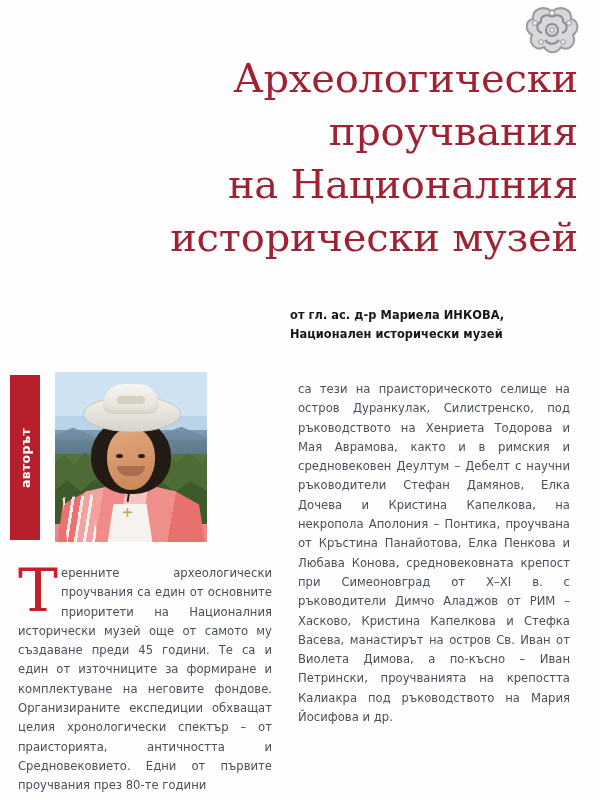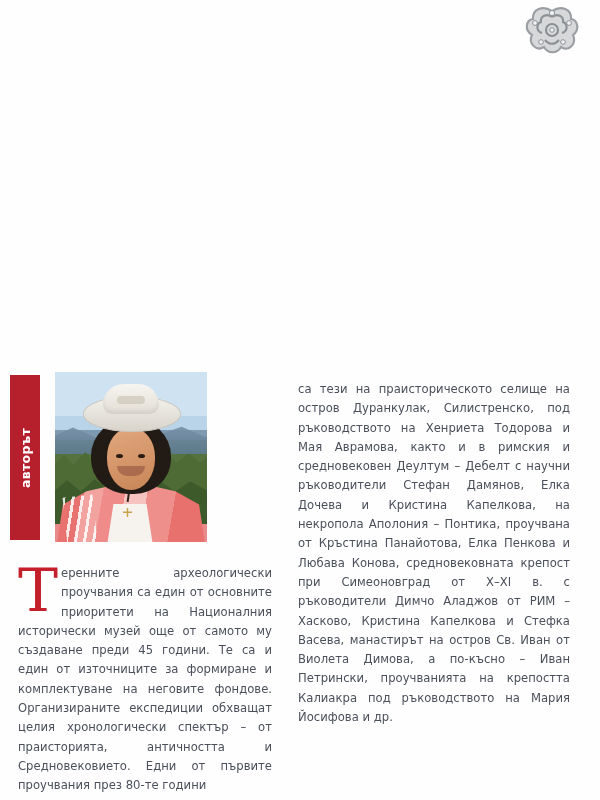--- a/index.html
+++ b/index.html
@@ -165,21 +165,31 @@
         <circle cx="31" cy="9" r="2.6"></circle>
         <circle cx="14" cy="19" r="2.4"></circle>
         <circle cx="48" cy="19" r="2.4"></circle>
         <circle cx="20" cy="38" r="2.3"></circle>
         <circle cx="42" cy="38" r="2.3"></circle>
         <circle cx="31" cy="26" r="2.2"></circle>
       </g>
     </svg>
   </div>
 
-
+  <div class="title-block">
+    <span class="title-line">Археологически</span>
+    <span class="title-line">проучвания</span>
+    <span class="title-line">на Националния</span>
+    <span class="title-line">исторически музей</span>
+  </div>
+
+  <div class="byline">
+    <span>от гл. ас. д-р Мариела ИНКОВА,</span>
+    <span>Национален исторически музей</span>
+  </div>
 
   <div class="photo-wrap">
     <div class="photo">
       <div class="mtn"></div>
       <div class="trees"></div>
       <div class="trees2"></div>
       <div class="jacket"></div>
       <div class="stripe"></div>
       <div class="shirt"></div>
       <div class="chinstrap"></div>

